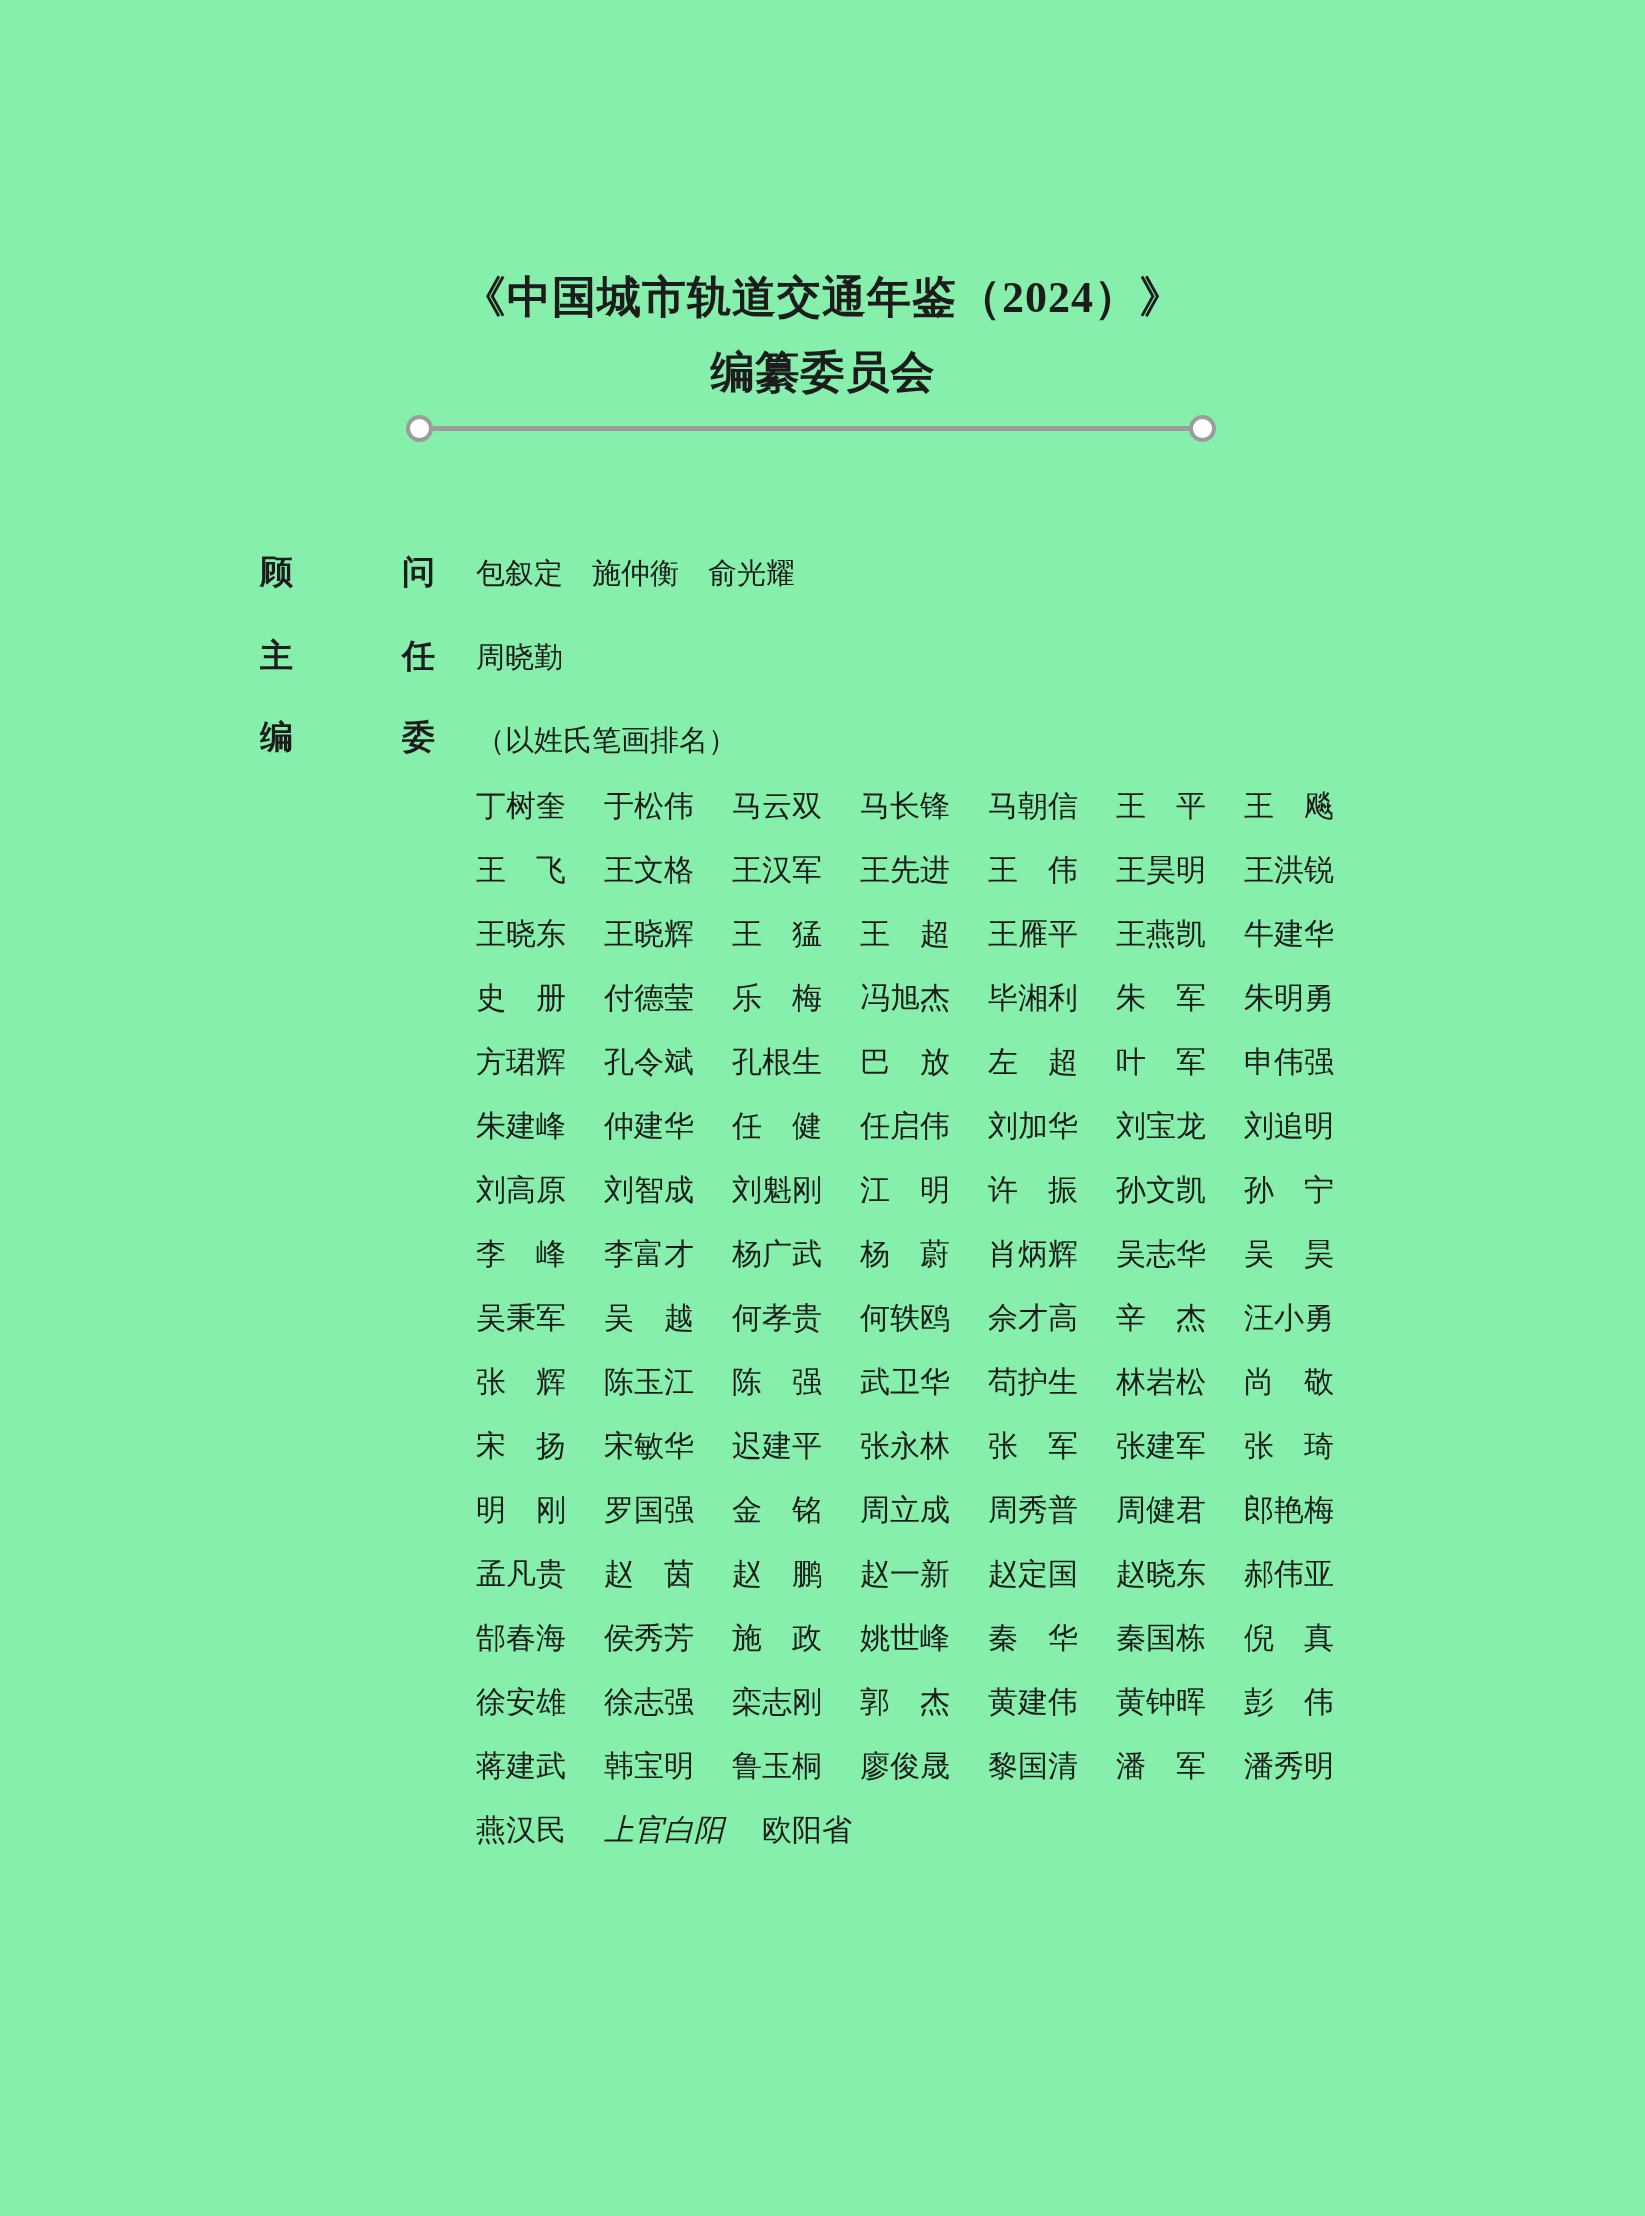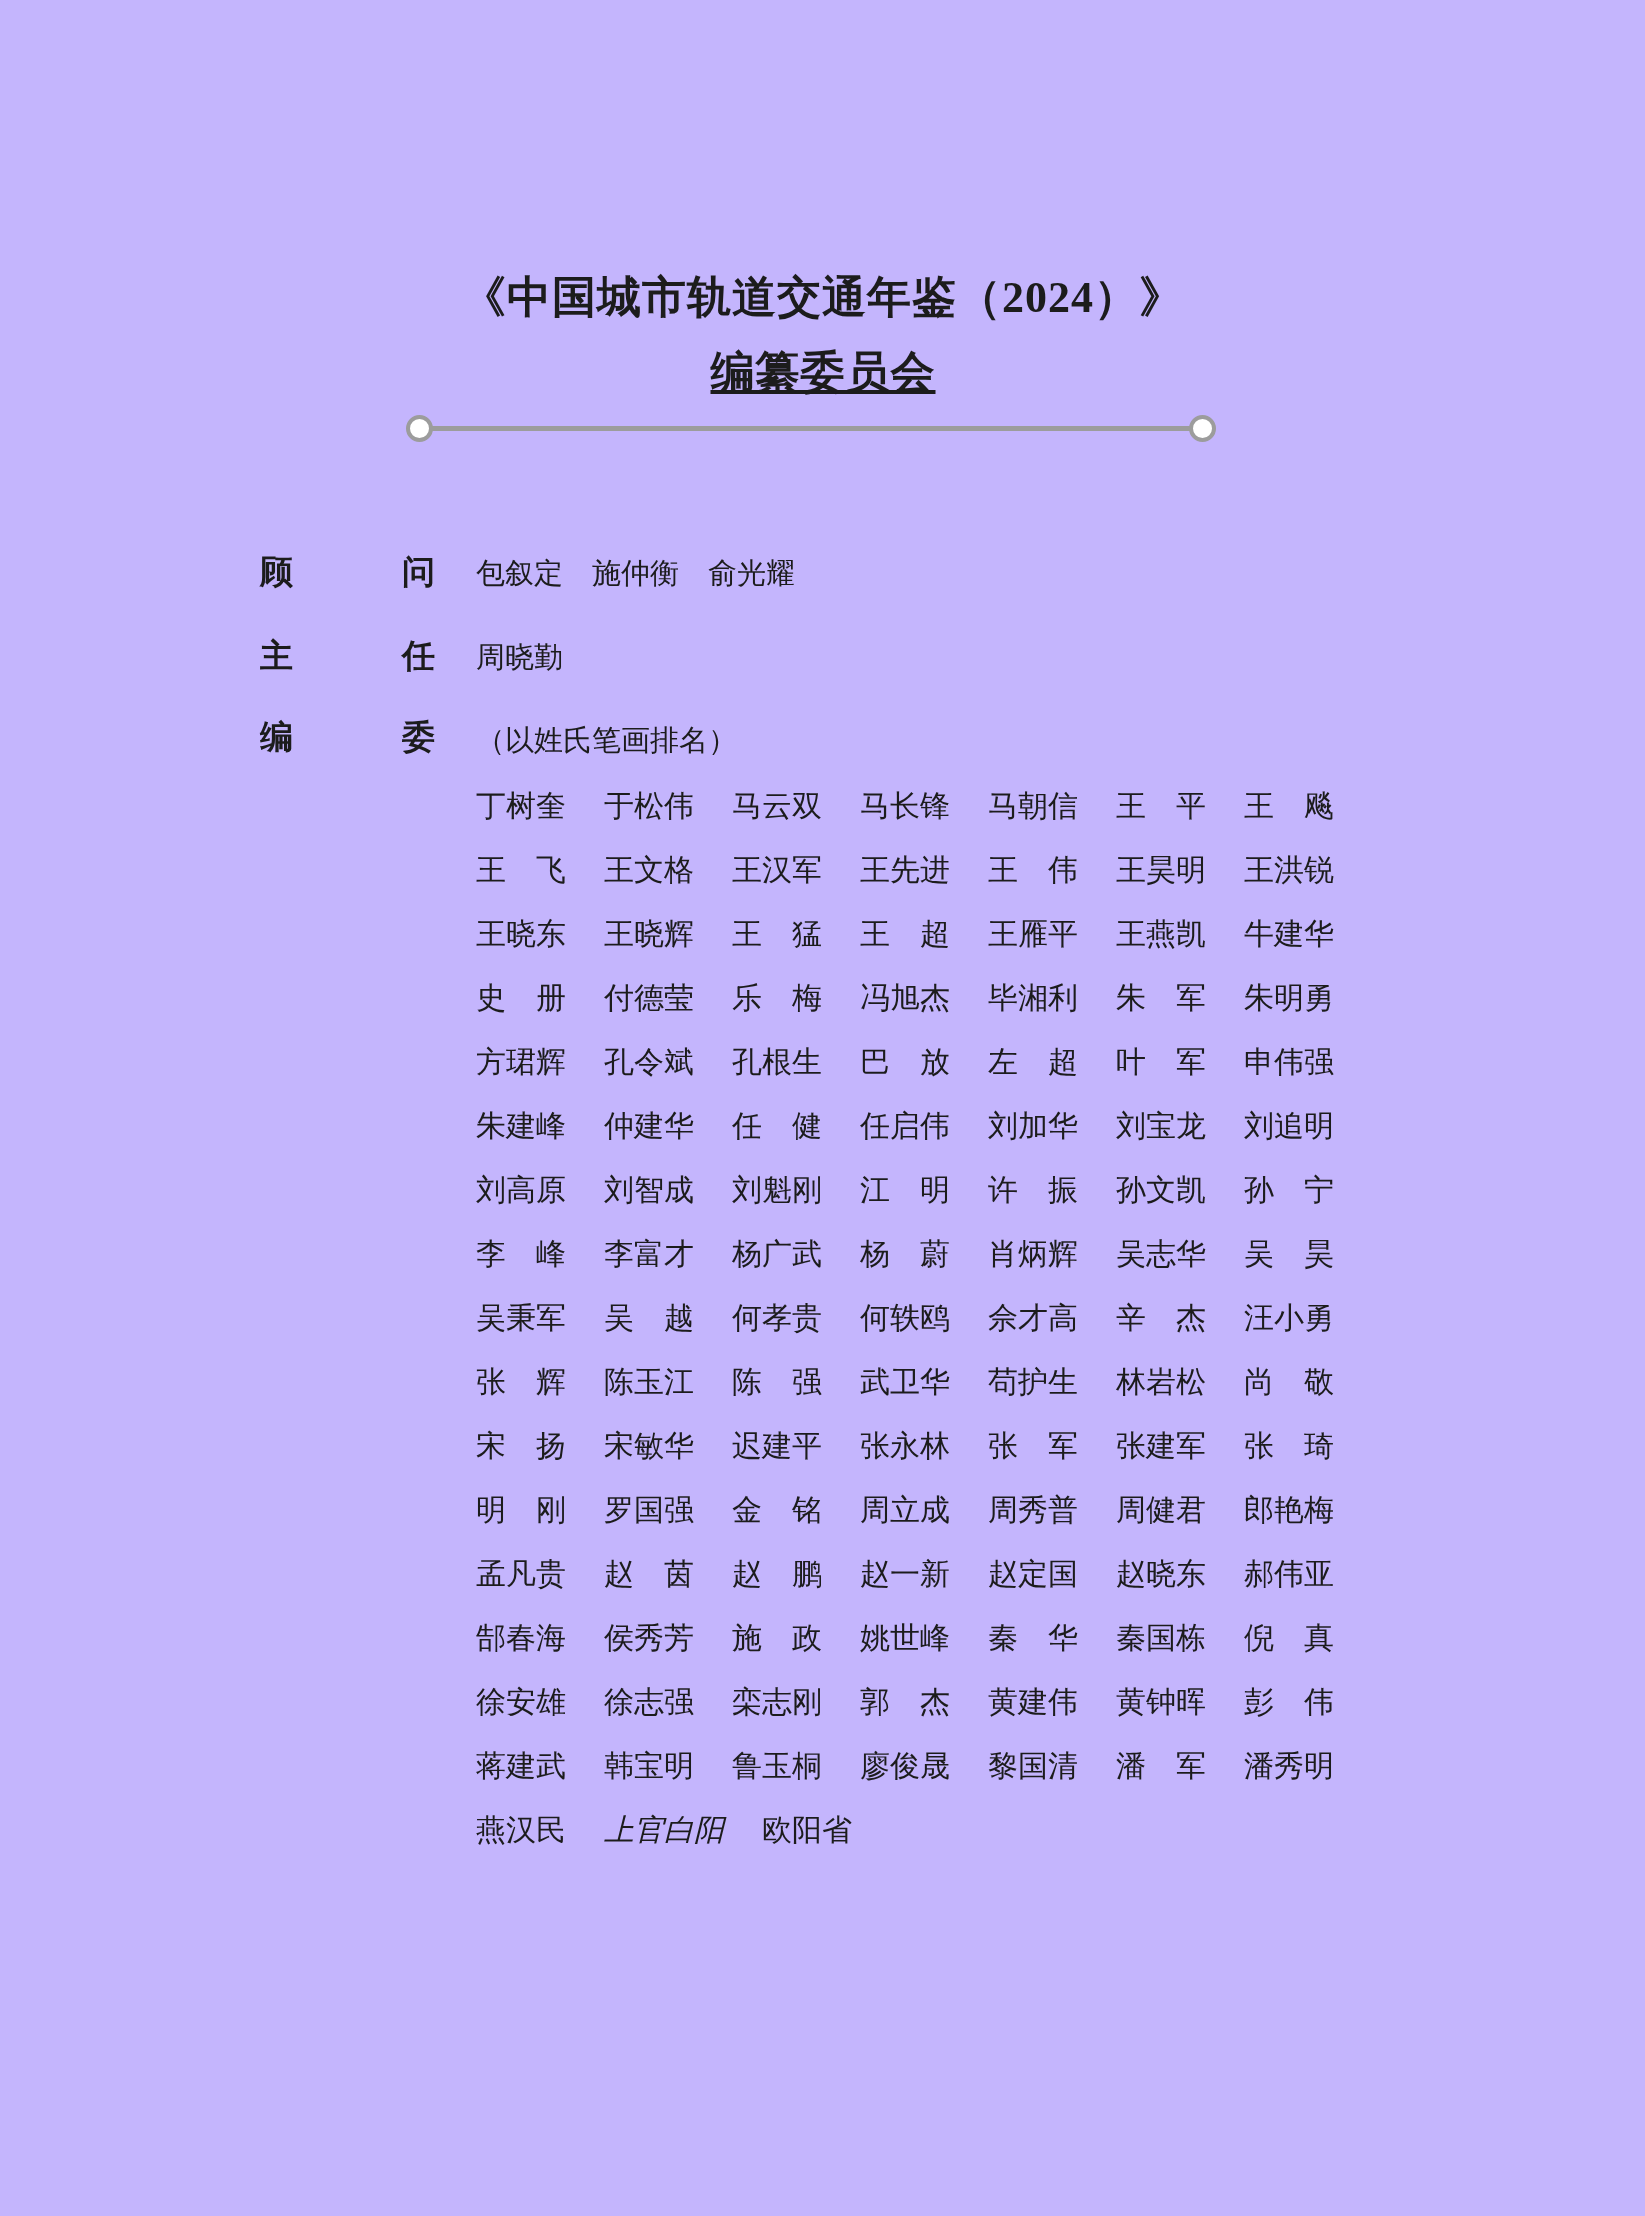--- a/index.html
+++ b/index.html
@@ -1,23 +1,23 @@
 <!DOCTYPE html>
 <html style="font-size:8px"><head>
 <meta charset="utf-8">
 <style>
   html,body{margin:0;padding:0;background:#ffffff;}
   .page{
-    position:relative;width:1646px;height:2216px;background:#c4b5fd;overflow:hidden;
+    position:relative;width:1646px;height:2216px;background:#86efac;overflow:hidden;
     font-family:"Liberation Serif","DejaVu Serif",serif;color:#1c1c1c;
   }
   .title{position:absolute;left:0;width:100%;text-align:center;margin:0;
     font-weight:bold;font-size:44px;line-height:1.2;letter-spacing:1px;}
   .title-l1{top:272px;}
-  .title-l2{top:347px;text-decoration:underline;}
+  .title-l2{top:347px;}
   .divider-line{position:absolute;top:426px;left:432px;width:759px;height:5px;background:#9c9c9c;}
   .divider-circle{position:absolute;top:415px;width:19px;height:19px;border:4px solid #9c9c9c;
     border-radius:50%;background:#ffffff;box-sizing:content-box;}
   .divider-circle.left{left:406px;}
   .divider-circle.right{left:1189px;}
   .role-label{position:absolute;left:260px;width:175px;display:flex;justify-content:space-between;
     font-size:33px;font-weight:bold;line-height:1;}
   .role-content{position:absolute;left:476px;font-size:29px;line-height:1;white-space:pre;}
   .advisor-label{top:556px;}
   .advisor-content{top:559px;}

